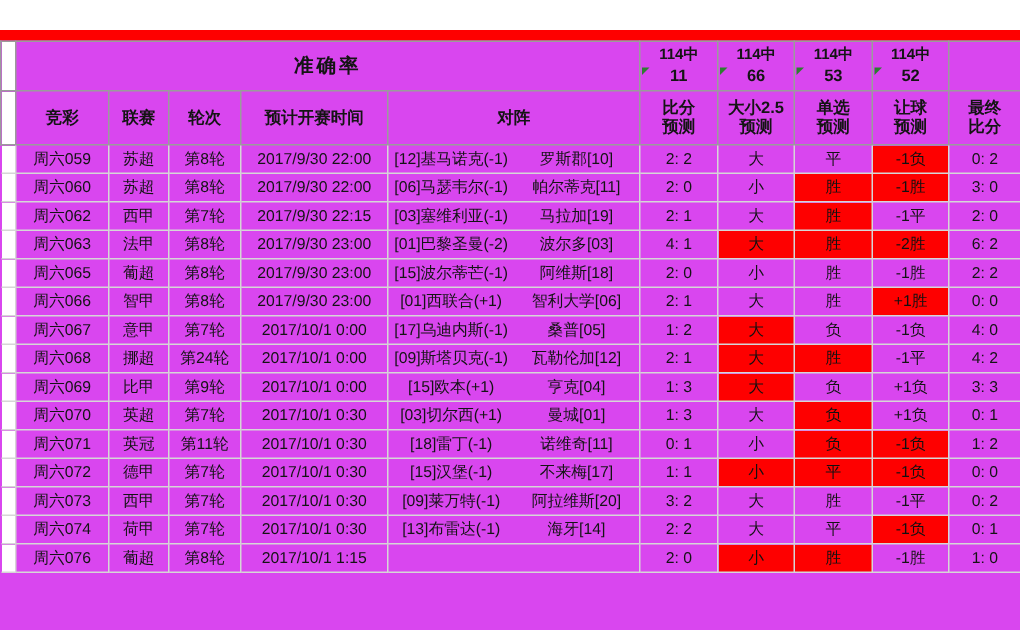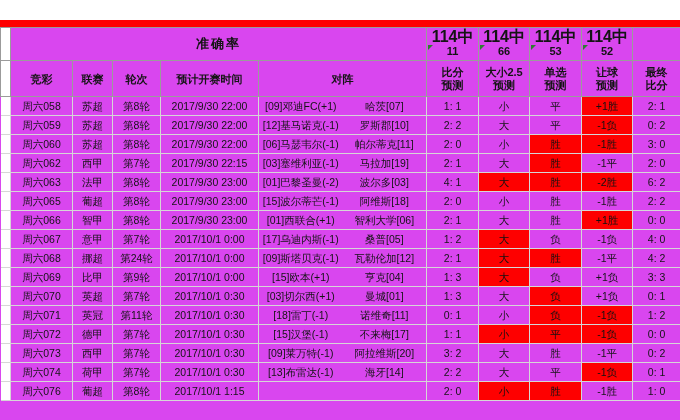--- a/index.html
+++ b/index.html
@@ -17,21 +17,21 @@
   td{
     padding:0;margin:0;text-align:center;vertical-align:middle;
     overflow:hidden;white-space:nowrap;
     border-right:1px solid #d6d6d6;border-bottom:1px solid #d6d6d6;
     font-size:10.5px;height:18px;line-height:12px;
   }
   thead td{border:1px solid #9b9b9b;font-weight:bold;}
   tr.band td{height:32px;}
   tr.hdr td{height:35px;font-size:11px;}
   .acc{font-size:13px;letter-spacing:2px;}
-  .stat .tt{font-size:16px;line-height:15px;}
+  .stat .tt{font-size:10px;line-height:15px;}
   .stat .hh{font-size:11px;line-height:15px;position:relative;}
   .tri{
     position:absolute;left:1px;top:1px;width:0;height:0;
     border-top:5px solid #2e7d32;border-right:5px solid transparent;
   }
   .two span{display:block;line-height:13px;}
   tbody tr:first-child td{border-top:1px solid #4d4d4d;}
   .hl{background:#fe0000;color:#111;}
   .vs{display:flex;width:100%;}
   .vs span{flex:1;text-align:center;overflow:hidden;white-space:nowrap;}
@@ -104,38 +104,20 @@
           </td>
         <td class="two">
           <span>最终</span>
             <span>比分</span>
           </td>
       </tr>
     </thead>
     <tbody id="rows">
         <tr>
           <td class="rh"></td>
-          <td>周六058</td>
-          <td>苏超</td>
-          <td>第8轮</td>
-          <td>2017/9/30 22:00</td>
-          <td>
-            <div class="vs">
-              <span>[09]邓迪FC(+1)</span>
-              <span>哈茨[07]</span>
-            </div>
-          </td>
-          <td>1: 1</td>
-          <td>小</td>
-          <td>平</td>
-          <td class="hl">+1胜</td>
-          <td>2: 1</td>
-        </tr>
-        <tr>
-          <td class="rh"></td>
           <td>周六059</td>
           <td>苏超</td>
           <td>第8轮</td>
           <td>2017/9/30 22:00</td>
           <td>
             <div class="vs">
               <span>[12]基马诺克(-1)</span>
               <span>罗斯郡[10]</span>
             </div>
           </td>

